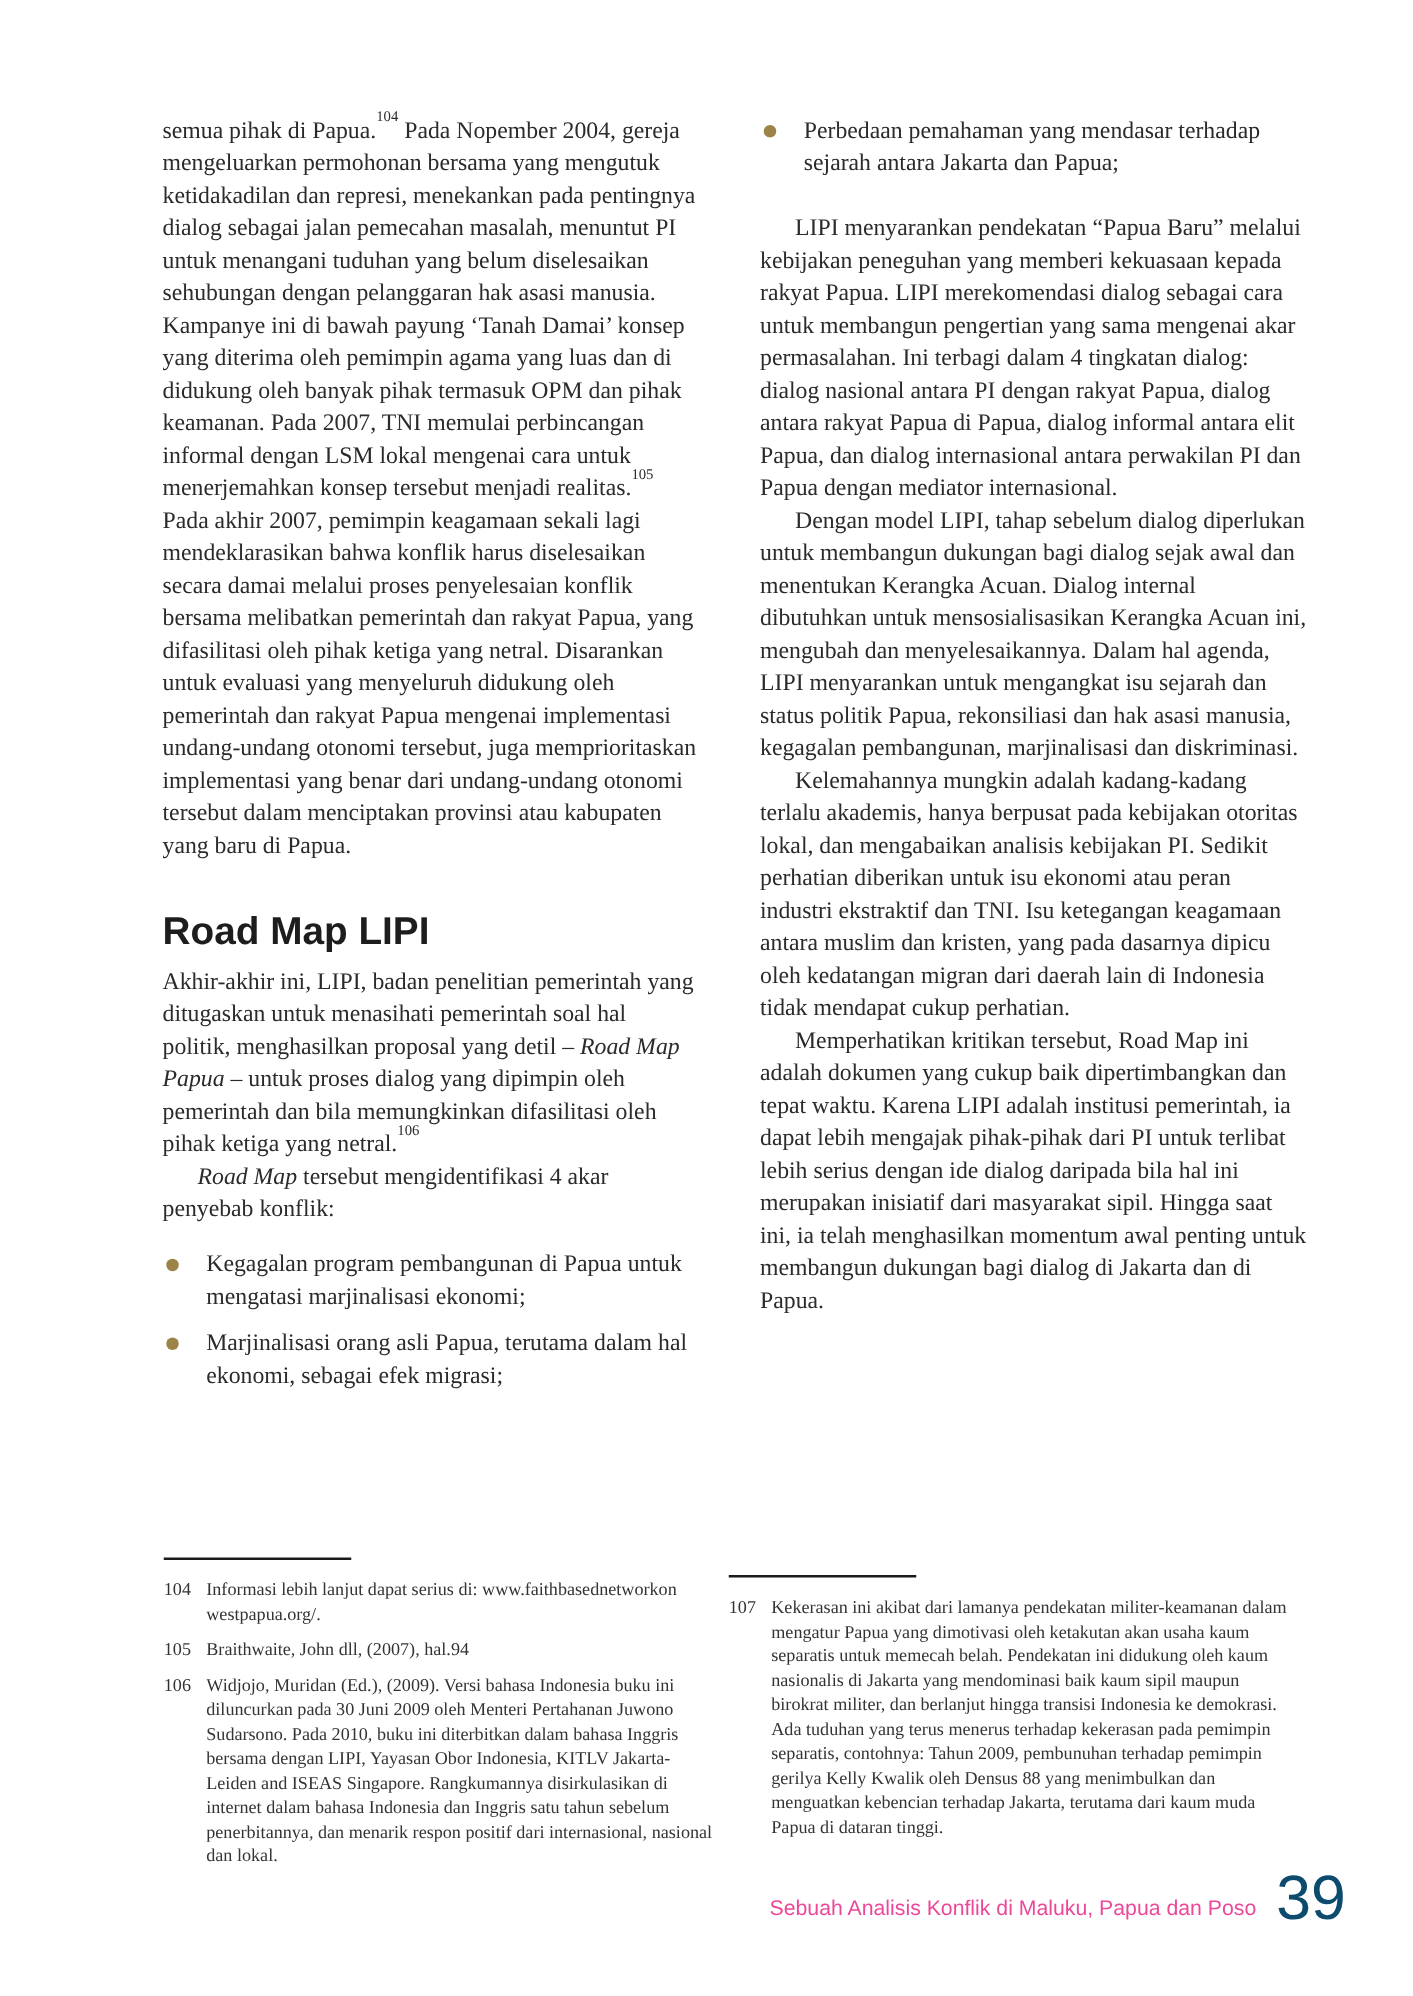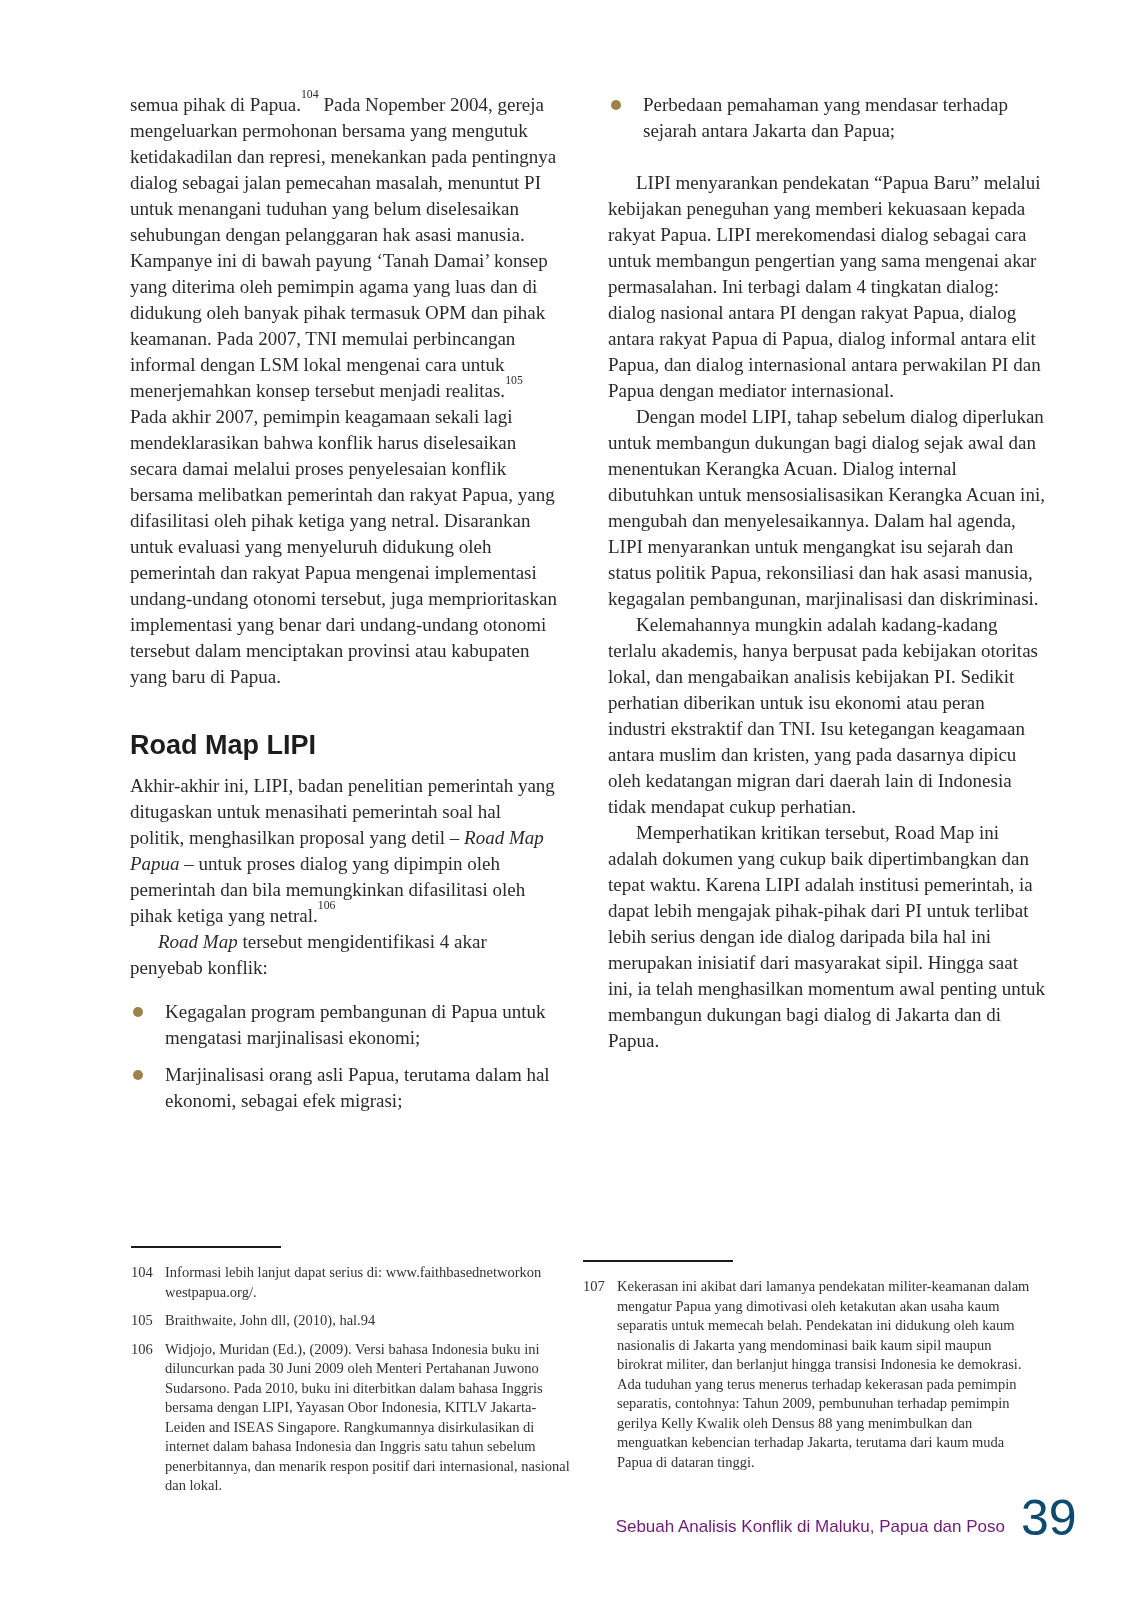--- a/index.html
+++ b/index.html
@@ -4,33 +4,33 @@
 <style>
   html,body{margin:0;padding:0;background:#ffffff;}
   body{width:1130px;height:1597px;position:relative;font-family:"Liberation Serif",serif;color:#2b2b2b;overflow:hidden;}
   .page{position:absolute;inset:0;background:#ffffff;}
   .col{position:absolute;top:92px;font-size:19px;line-height:26px;}
   .col-left{left:130px;width:428px;}
   .col-right{left:585px;width:437px;margin-left:23px;}
   p{margin:0;}
   .indent{text-indent:28px;}
   sup{font-size:0.62em;line-height:0;position:relative;top:-0.45em;}
-  h2.heading{font-family:"Liberation Sans",sans-serif;font-size:27px;line-height:30px;font-weight:bold;color:#1d1d1d;margin:40px 0 13px 0;}
+  h2.heading{font-family:"Liberation Sans",sans-serif;font-size:31px;line-height:30px;font-weight:bold;color:#1d1d1d;margin:40px 0 13px 0;}
   ul.bullets{list-style:none;margin:18px 0 0 0;padding:0;}
   ul.bullets li{display:flex;margin-bottom:11px;}
   .dot{flex:none;width:10px;height:10px;border-radius:50%;background:#9c8348;margin:8px 22px 0 3px;}
   .bullet-text{flex:1;}
   .fnblock{position:absolute;font-size:14.5px;line-height:19.5px;color:#333333;}
   .fn-left{left:131px;top:1246px;width:442px;}
   .fn-right{left:583px;top:1260px;width:452px;}
   .fn-rule{width:150px;height:2px;background:#1a1a1a;margin-bottom:15px;}
   .fn{display:flex;margin-bottom:9px;}
   .fn-num{flex:none;width:34px;}
   .fn-body{flex:1;}
-  .footer-title{position:absolute;top:1517px;left:585px;width:420px;text-align:right;font-family:"Liberation Sans",sans-serif;font-size:17px;color:#701a75;}
+  .footer-title{position:absolute;top:1517px;left:585px;width:420px;text-align:right;font-family:"Liberation Sans",sans-serif;font-size:17px;color:#ec4899;}
   .page-number{position:absolute;top:1492px;left:1021px;font-family:"Liberation Sans",sans-serif;font-size:50px;line-height:52px;color:#0c4a6e;}
 </style>
 </head>
 <body>
 
 <div class="page">
 
   <div class="col col-left">
     <p><span>semua pihak di Papua.</span><sup>104</sup><span> Pada Nopember 2004, gereja mengeluarkan permohonan bersama yang mengutuk ketidakadilan dan represi, menekankan pada pentingnya dialog sebagai jalan pemecahan masalah, menuntut PI untuk menangani tuduhan yang belum diselesaikan sehubungan dengan pelanggaran hak asasi manusia. Kampanye ini di bawah payung ‘Tanah Damai’ konsep yang diterima oleh pemimpin agama yang luas dan di didukung oleh banyak pihak termasuk OPM dan pihak keamanan. Pada 2007, TNI memulai perbincangan informal dengan LSM lokal mengenai cara untuk menerjemahkan konsep tersebut menjadi realitas.</span><sup>105</sup><span> Pada akhir 2007, pemimpin keagamaan sekali lagi mendeklarasikan bahwa konflik harus diselesaikan secara damai melalui proses penyelesaian konflik bersama melibatkan pemerintah dan rakyat Papua, yang difasilitasi oleh pihak ketiga yang netral. Disarankan untuk evaluasi yang menyeluruh didukung oleh pemerintah dan rakyat Papua mengenai implementasi undang-undang otonomi tersebut, juga memprioritaskan implementasi yang benar dari undang-undang otonomi tersebut dalam menciptakan provinsi atau kabupaten yang baru di Papua.</span></p>
     <h2 class="heading">Road Map LIPI</h2>
@@ -62,21 +62,21 @@
   </div>
 
   <div class="fnblock fn-left">
     <div class="fn-rule"></div>
     <div class="fn">
       <span class="fn-num">104</span>
       <span class="fn-body">Informasi lebih lanjut dapat serius di: www.faithbasednetworkon westpapua.org/.</span>
     </div>
     <div class="fn">
       <span class="fn-num">105</span>
-      <span class="fn-body">Braithwaite, John dll, (2010), hal.94</span>
+      <span class="fn-body">Braithwaite, John dll, (2007), hal.94</span>
     </div>
     <div class="fn">
       <span class="fn-num">106</span>
       <span class="fn-body">Widjojo, Muridan (Ed.), (2009). Versi bahasa Indonesia buku ini diluncurkan pada 30 Juni 2009 oleh Menteri Pertahanan Juwono Sudarsono. Pada 2010, buku ini diterbitkan dalam bahasa Inggris bersama dengan LIPI, Yayasan Obor Indonesia, KITLV Jakarta-Leiden and ISEAS Singapore. Rangkumannya disirkulasikan di internet dalam bahasa Indonesia dan Inggris satu tahun sebelum penerbitannya, dan menarik respon positif dari internasional, nasional dan lokal.</span>
     </div>
   </div>
 
   <div class="fnblock fn-right">
     <div class="fn-rule"></div>
     <div class="fn">

